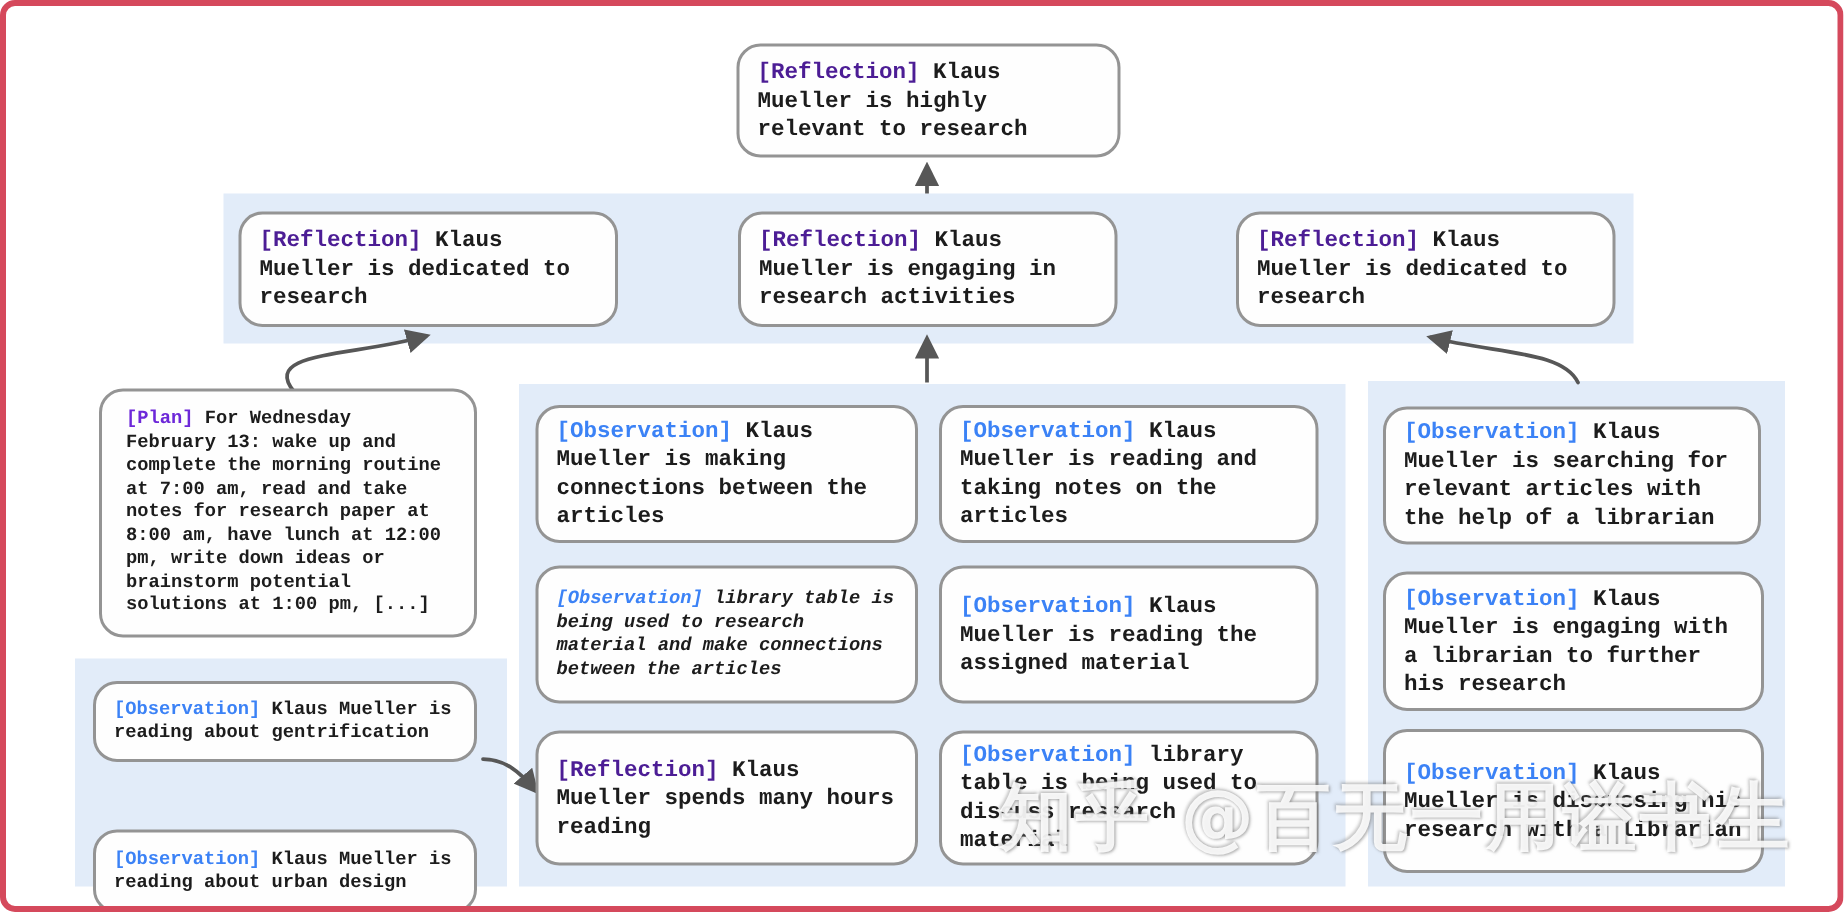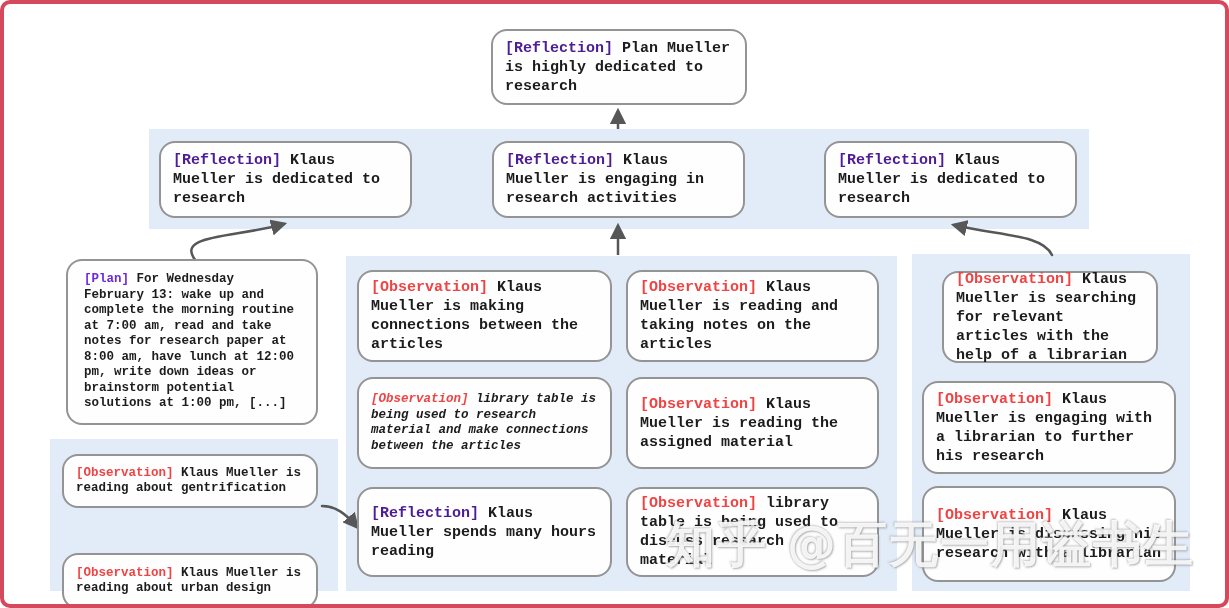--- a/index.html
+++ b/index.html
@@ -10,21 +10,21 @@
   }
   .panel{position:absolute;background:#e2ecf9;}
   .node{
     position:absolute;box-sizing:border-box;background:#fefefe;
     border:2.5px solid #949494;border-radius:16px;
     display:flex;align-items:center;padding:8px 12px;
   }
   .fs-lg{font-size:15px;line-height:19px;letter-spacing:0px;}
   .fs-sm{font-size:12.5px;line-height:15.5px;}
   .tag-reflection{color:#4c1d95;}
-  .tag-observation{color:#ef4444;}
+  .tag-observation{color:#3b82f6;}
   .tag-plan{color:#6d28d9;}
   #arrows{position:absolute;left:0;top:0;pointer-events:none;}
   #watermark{
     position:absolute;right:30px;bottom:26px;
     font-family:"DejaVu Sans",sans-serif;font-weight:bold;font-size:49px;letter-spacing:2px;
     color:rgba(255,255,255,0.88);
     text-shadow:1px 1px 2px rgba(110,110,110,0.55),-1px -1px 2px rgba(110,110,110,0.35);
     white-space:nowrap;
   }
 </style>
@@ -45,21 +45,21 @@
       </marker>
     </defs>
     <path d="M614,125 L614,107" stroke="#575757" stroke-width="2.5" fill="none" marker-end="url(#ah)"></path>
     <path d="M614,251 L614,222" stroke="#575757" stroke-width="2.5" fill="none" marker-end="url(#ah)"></path>
     <path d="M192,257 C170,230 230,234 280,220" stroke="#575757" stroke-width="2.5" fill="none" stroke-linecap="round" marker-end="url(#ah)"></path>
     <path d="M1048,251 C1038,230 995,232 950,221" stroke="#575757" stroke-width="2.5" fill="none" stroke-linecap="round" marker-end="url(#ah)"></path>
     <path d="M318,502 C332,502 342,510 353,523" stroke="#575757" stroke-width="2.5" fill="none" stroke-linecap="round" marker-end="url(#ah)"></path>
   </svg>
 
   <div class="node fs-lg" style="left:487px;top:25px;width:256px;height:76px;">
-    <span><span class="tag-reflection">[Reflection]</span> <span>Plan Mueller is highly dedicated to research</span></span>
+    <span><span class="tag-reflection">[Reflection]</span> <span>Klaus Mueller is highly relevant to research</span></span>
   </div>
 
   <div class="node fs-lg" style="left:155px;top:137px;width:253px;height:77px;">
     <span><span class="tag-reflection">[Reflection]</span> <span>Klaus Mueller is dedicated to research</span></span>
   </div>
   <div class="node fs-lg" style="left:488px;top:137px;width:253px;height:77px;">
     <span><span class="tag-reflection">[Reflection]</span> <span>Klaus Mueller is engaging in research activities</span></span>
   </div>
   <div class="node fs-lg" style="left:820px;top:137px;width:253px;height:77px;">
     <span><span class="tag-reflection">[Reflection]</span> <span>Klaus Mueller is dedicated to research</span></span>
@@ -89,21 +89,21 @@
   <div class="node fs-lg" style="left:622px;top:266px;width:253px;height:92px;">
     <span><span class="tag-observation">[Observation]</span> <span>Klaus Mueller is reading and taking notes on the articles</span></span>
   </div>
   <div class="node fs-lg" style="left:622px;top:373px;width:253px;height:92px;">
     <span><span class="tag-observation">[Observation]</span> <span>Klaus Mueller is reading the assigned material</span></span>
   </div>
   <div class="node fs-lg" style="left:622px;top:483px;width:253px;height:90px;">
     <span><span class="tag-observation">[Observation]</span> <span>library table is being used to discuss research material</span></span>
   </div>
 
-  <div class="node fs-lg" style="left:918px;top:267px;width:216px;height:92px;margin-left:20px;">
+  <div class="node fs-lg" style="left:918px;top:267px;width:252px;height:92px;">
     <span><span class="tag-observation">[Observation]</span> <span>Klaus Mueller is searching for relevant articles with the help of a librarian</span></span>
   </div>
   <div class="node fs-lg" style="left:918px;top:377px;width:254px;height:93px;">
     <span><span class="tag-observation">[Observation]</span> <span>Klaus Mueller is engaging with a librarian to further his research</span></span>
   </div>
   <div class="node fs-lg" style="left:918px;top:482px;width:254px;height:96px;">
     <span><span class="tag-observation">[Observation]</span> <span>Klaus Mueller is discussing his research with a librarian</span></span>
   </div>
 
   <div id="watermark">知乎 @百无一用谥书生</div>

